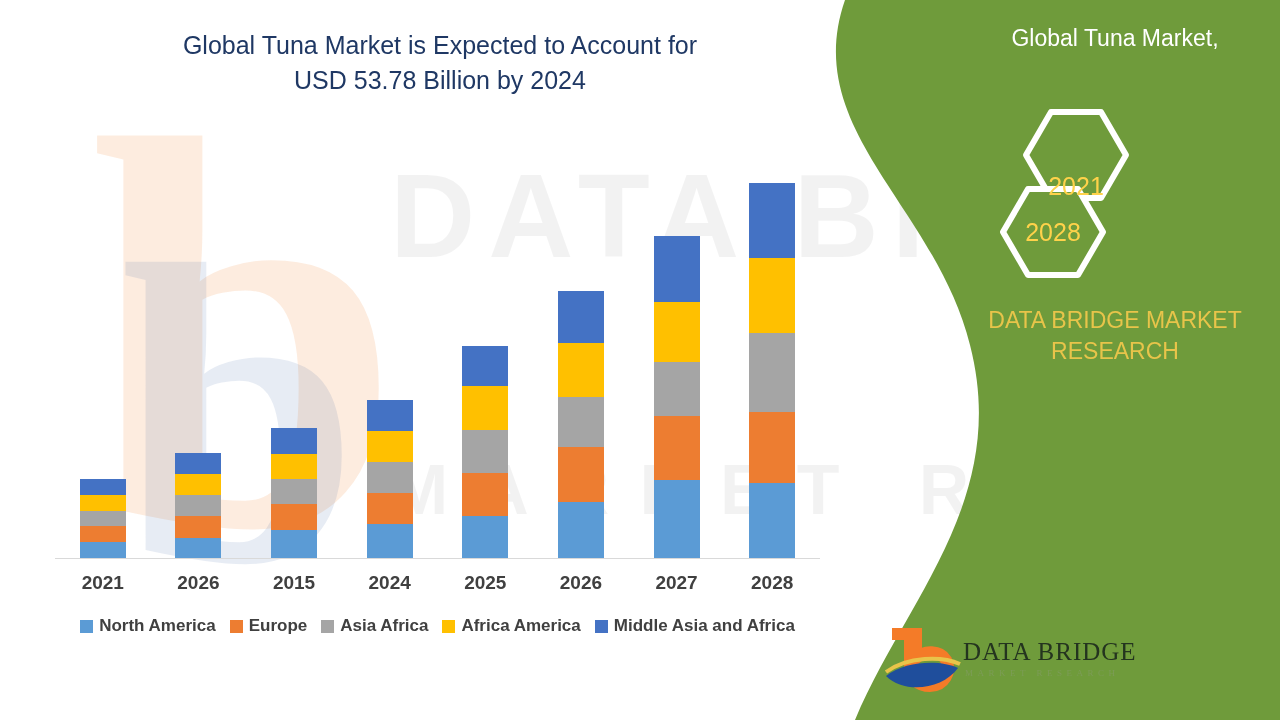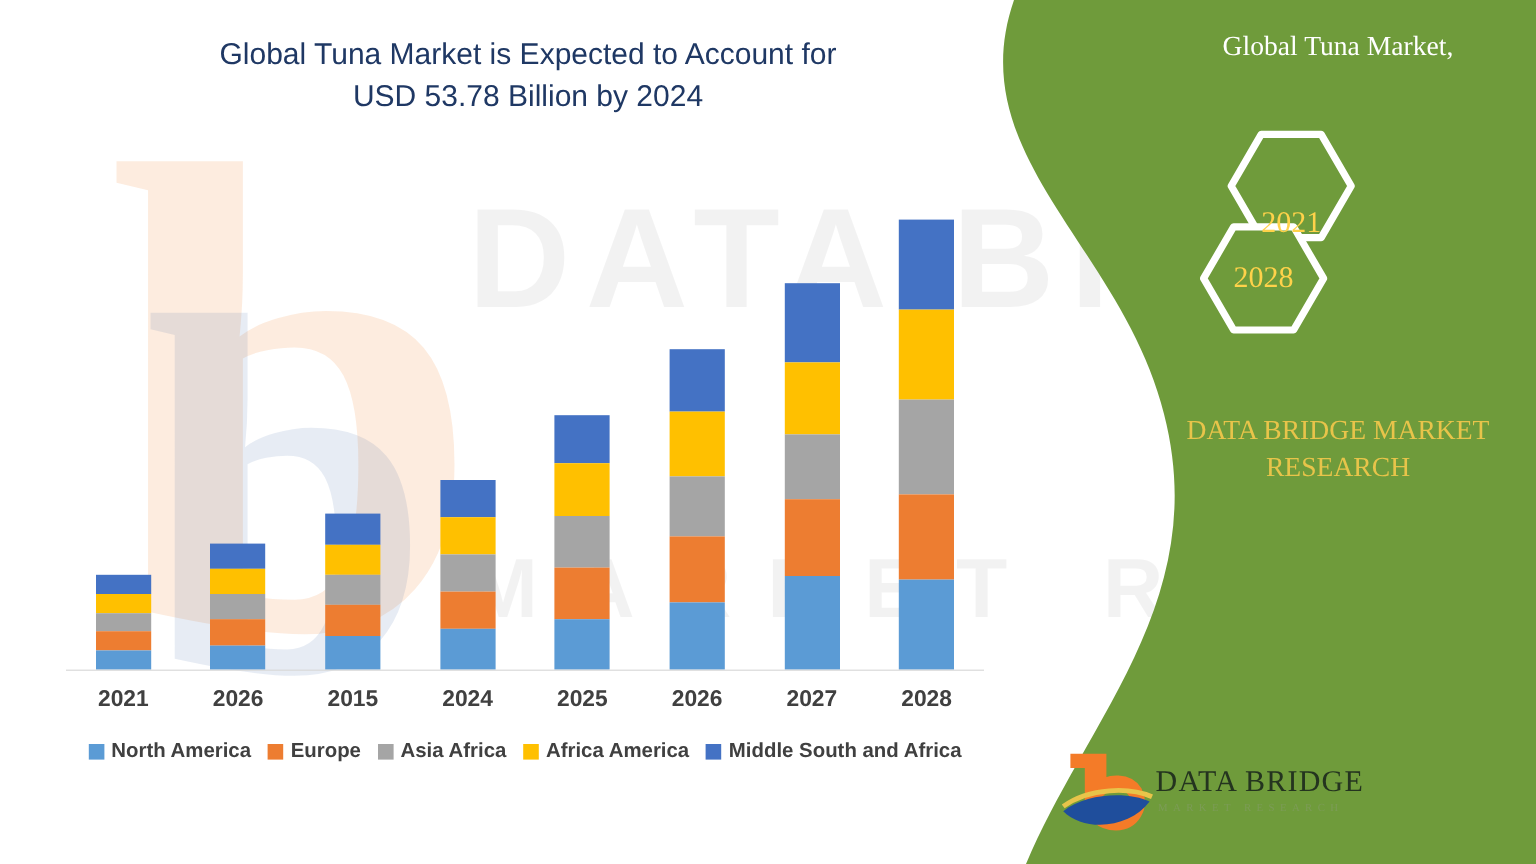--- a/index.html
+++ b/index.html
@@ -79,35 +79,35 @@
   .legend-item{display:flex;align-items:center;gap:6px;}
   .legend-swatch{width:13px;height:13px;display:block;}
   .legend-label{color:#404040;font-size:17px;font-weight:700;white-space:nowrap;}
 
   
   .green-panel{
     position:absolute;left:0;top:0;width:1280px;height:720px;
     pointer-events:none;
   }
   .green-content{
-    position:absolute;left:845px;top:0;width:435px;height:720px;font-family:Liberation Serif, serif;
+    position:absolute;left:845px;top:0;width:435px;height:720px;
   }
   .panel-title{
     position:absolute;left:105px;top:22px;width:330px;
     text-align:center;color:#ffffff;
     font-size:23px;line-height:33px;font-weight:400;
   }
   .hexes{position:absolute;left:0;top:0;width:435px;height:300px;}
   .hex-year{
     position:absolute;color:#ffd24a;font-size:25px;font-weight:400;
     text-align:center;
   }
   .brand{
     position:absolute;left:105px;top:305px;width:330px;text-align:center;
-    color:#e8c44a;font-size:23px;line-height:31px;font-weight:400;margin-top:38px;
+    color:#e8c44a;font-size:23px;line-height:31px;font-weight:400;
   }
   .logo{position:absolute;left:880px;top:628px;width:240px;height:75px;}
   .logo-text{
     position:absolute;left:83px;top:10px;color:#24341f;
     font-family:"Liberation Serif", serif;
     font-size:25px;letter-spacing:1px;font-weight:400;white-space:nowrap;
   }
   .logo-sub{
     position:absolute;left:85px;top:40px;color:#7c9c56;
     font-family:"Liberation Serif", serif;
@@ -228,21 +228,21 @@
       <div class="legend-item">
         <span class="legend-swatch" style="background: rgb(165, 165, 165);"></span>
         <span class="legend-label">Asia Africa</span>
       </div>
       <div class="legend-item">
         <span class="legend-swatch" style="background: rgb(255, 192, 0);"></span>
         <span class="legend-label">Africa America</span>
       </div>
       <div class="legend-item">
         <span class="legend-swatch" style="background: rgb(68, 114, 196);"></span>
-        <span class="legend-label">Middle South and Africa</span>
+        <span class="legend-label">Middle Asia and Africa</span>
       </div>
     </div>
 
   <svg class="green-panel" width="1280" height="720" viewBox="0 0 1280 720">
     <path id="green-shape" d="M845,0 L1280,0 L1280,720 L855,720
              C 905,600 1010,500 970,345
              C 935,205 800,130 845,0 Z" fill="#6f9b3b"></path>
   </svg>
 
   <div class="green-content">

